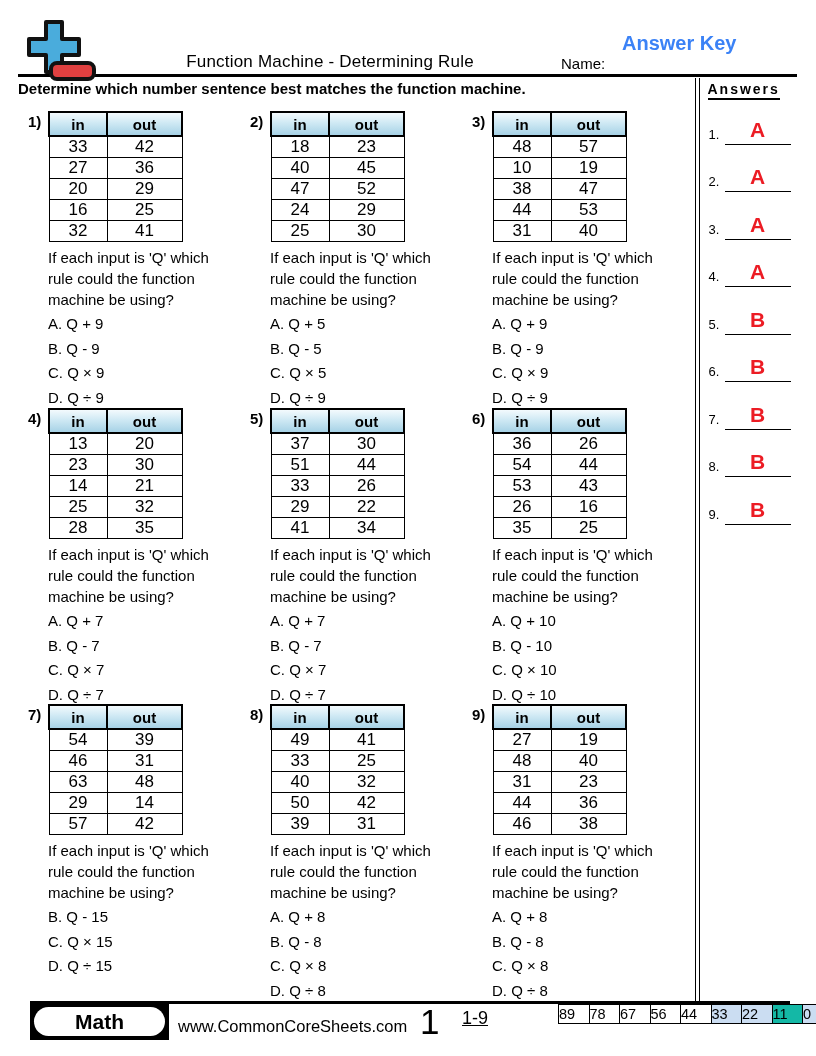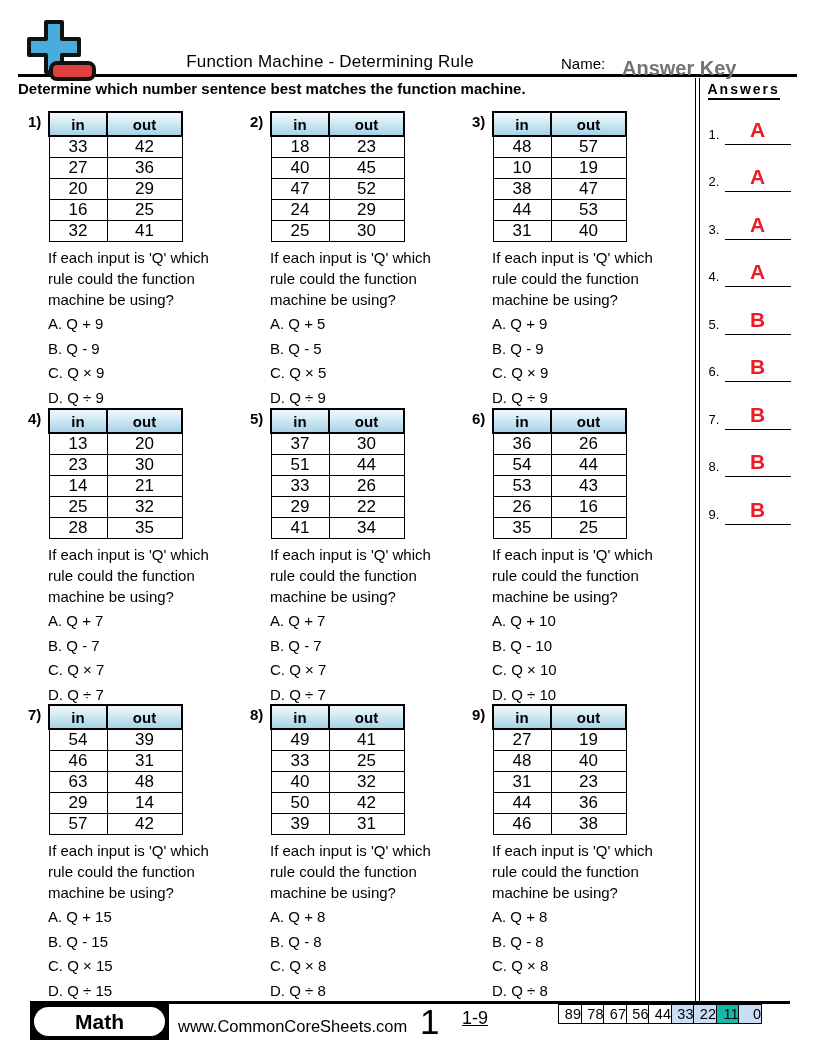--- a/index.html
+++ b/index.html
@@ -5,21 +5,21 @@
   * { margin:0; padding:0; box-sizing:border-box; }
   html,body { background:#fff; }
   body { font-family:"Liberation Sans", sans-serif; color:#000; }
   .page { position:relative; width:816px; height:1056px; background:#fff; overflow:hidden; margin:8px auto; }
 
   
   .logo { position:absolute; left:18px; top:11px; z-index:5; }
   .page-title { position:absolute; left:160px; top:44px; width:340px; text-align:center;
                 font-size:17px; letter-spacing:.2px; }
   .name-label { position:absolute; left:561px; top:47px; font-size:15px; }
-  .answer-key { position:absolute; left:622px; top:49px; font-size:20px; font-weight:bold; color:#737373; }
+  .answer-key { position:absolute; left:622px; top:24px; font-size:20px; font-weight:bold; color:#3b82f6; }
   .head-rule { position:absolute; left:18px; top:66px; width:779px; height:3px; background:#000; }
   .instruction { position:absolute; left:18px; top:72px; font-size:15px; font-weight:bold; }
 
   
   .answers-panel { position:absolute; left:695px; top:70px; width:121px; height:924px;
                    border-left:1.5px solid #000; }
   .answers-inner { border-left:1.5px solid #000; margin-left:2.5px; height:100%; padding-top:2px; }
   .answers-title { display:inline-block; margin-left:8px; font-size:14px; font-weight:bold;
                    letter-spacing:2px; border-bottom:2px solid #000; padding-bottom:1px; }
   .answers-list { margin-top:1px; }
@@ -47,22 +47,22 @@
 
   
   .footer-rule { position:absolute; left:30px; top:993px; width:760px; height:3px; background:#000; }
   .math-badge { position:absolute; left:30px; top:995px; width:139px; height:37px; background:#000; z-index:4; }
   .math-pill { position:absolute; left:4px; top:4px; right:4px; bottom:4px; background:#fff;
                border-radius:16px; text-align:center; font-size:21px; font-weight:bold; line-height:29px; }
   .site { position:absolute; left:178px; top:1009px; font-size:16.5px; }
   .page-num { position:absolute; left:420px; top:994px; font-size:35px; }
   .score-label { position:absolute; left:462px; top:1000px; font-size:18px;text-decoration:underline; }
   .score-boxes { position:absolute; left:558px; top:996px; display:flex; }
-  .score-box { width:24px; height:20px; line-height:18px; border:1.5px solid #000; margin-left:-1.5px;
-               font-size:14.5px; text-align:right; background:#fff; }
+  .score-box { width:32px; height:20px; line-height:18px; border:1.5px solid #000; margin-left:-1.5px;
+               font-size:14.5px; text-align:left; background:#fff; }
   .score-box:first-child { margin-left:0; }
   .score-box.shaded { background:#cbddf2; }
 </style>
 </head>
 <body>
 
 <div class="page">
 
   <div class="head-rule"></div>
   <div class="logo">
@@ -394,21 +394,20 @@
               <td>14</td>
             </tr>
             <tr>
               <td>57</td>
               <td>42</td>
             </tr>
           </tbody>
     </table>
     <div class="question">If each input is 'Q' which rule could the function machine be using?</div>
     <div class="options">
-          <div class="option">A. Q + 15</div>
           <div class="option">B. Q - 15</div>
           <div class="option">C. Q × 15</div>
           <div class="option">D. Q ÷ 15</div>
         </div>
   </div>
 
   <div class="problem">
     <span class="pnum">8)</span>
     <table class="io-table">
       <thead>

